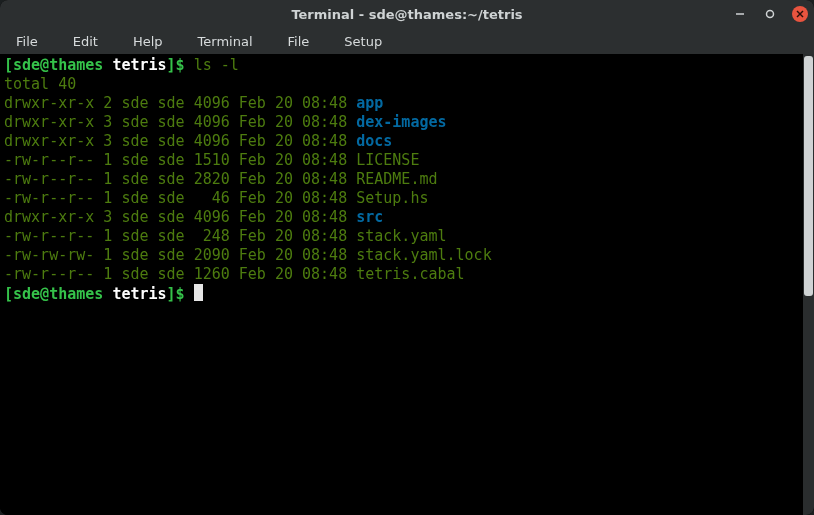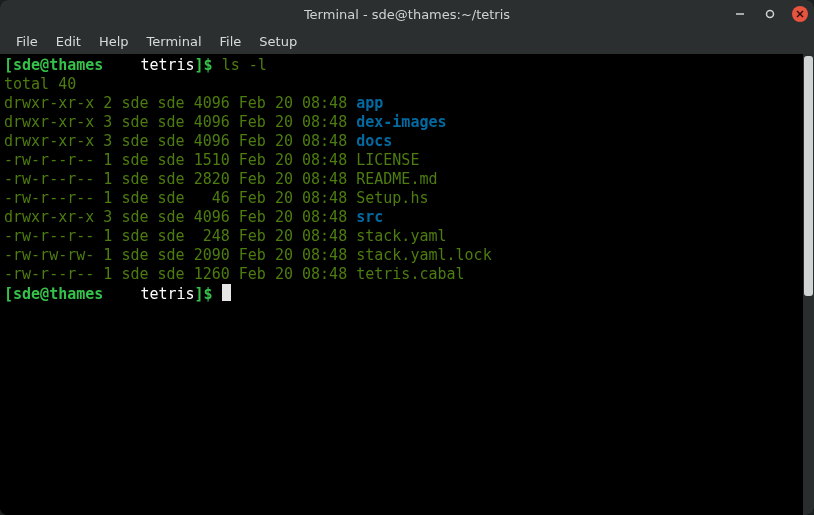--- a/index.html
+++ b/index.html
@@ -1,32 +1,32 @@
 <!DOCTYPE html>
 <html><head>
 <meta charset="utf-8">
 <style>
   * { margin: 0; padding: 0; box-sizing: border-box; }
   html, body { width: 814px; height: 515px; overflow: hidden; font-family: "DejaVu Sans", "Liberation Sans", sans-serif; background: #1b1f20; }
   .window { width: 814px; height: 515px; display: flex; flex-direction: column; background: #000; border-radius: 8px; overflow: hidden; position: relative; }
   .titlebar { height: 28px; background: #2c2f30; display: flex; align-items: center; position: relative; }
-  .title-text { position: absolute; left: 0; right: 0; text-align: center; color: #cfd3d4; font-size: 13px; font-weight: 400; pointer-events: none; }
+  .title-text { position: absolute; left: 0; right: 0; text-align: center; color: #cfd3d4; font-size: 13px; font-weight: 700; pointer-events: none; }
   .win-controls { position: absolute; right: 6px; top: 0; height: 28px; display: flex; align-items: center; gap: 14px; }
   .win-btn { width: 16px; height: 16px; display: flex; align-items: center; justify-content: center; cursor: pointer; }
   .win-close { width: 16px; height: 16px; border-radius: 50%; background: #e9543f; display: flex; align-items: center; justify-content: center; }
   .win-close svg { width: 8px; height: 8px; }
   .win-min, .win-max { color: #cfd3d4; }
-  .menubar { height: 26px; background: #2c2f30; display: flex; align-items: center; padding: 0 8px; gap: 2px; }
+  .menubar { height: 26px; background: #2c2f30; display: flex; align-items: center; padding: 0 8px; gap: 19px; }
   .menu-item { color: #d7dbdc; font-size: 13px; padding: 3px 8px; border-radius: 3px; cursor: pointer; }
   .term-wrap { flex: 1; position: relative; background: #000; display: flex; }
   .term { flex: 1; padding: 2px 4px 4px 4px; font-family: "DejaVu Sans Mono","Liberation Mono","Menlo",monospace; font-size: 15px; line-height: 19px; color: #e6e6e6; white-space: pre; letter-spacing: 0; }
   .scrollbar { width: 11px; background: #2a2d2e; position: relative; }
   .scrollbar-thumb { position: absolute; left: 1px; right: 1px; top: 2px; height: 240px; background: #cfd3d4; border-radius: 3px; }
   .green-b { color: #35c24a; font-weight: bold; }
-  .white-b { color: #ffffff; font-weight: normal; margin-left: 28px; }
+  .white-b { color: #ffffff; font-weight: bold; }
   .blue-b  { color: #0369a1; font-weight: bold; }
   .cursor { display: inline-block; width: 9px; height: 17px; background: #e6e6e6; vertical-align: -2px; }
   .row { display: block; }
   .plain { color: #4d7c0f; }
 </style>
 </head>
 <body>
 
 <div class="window">
 

